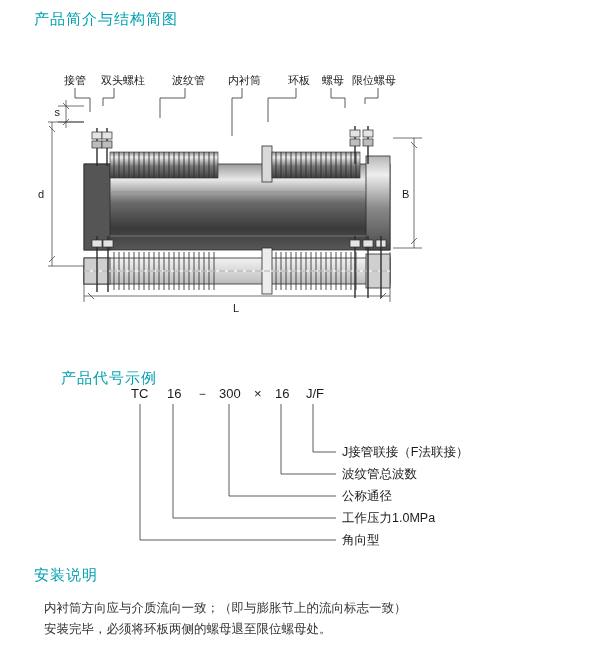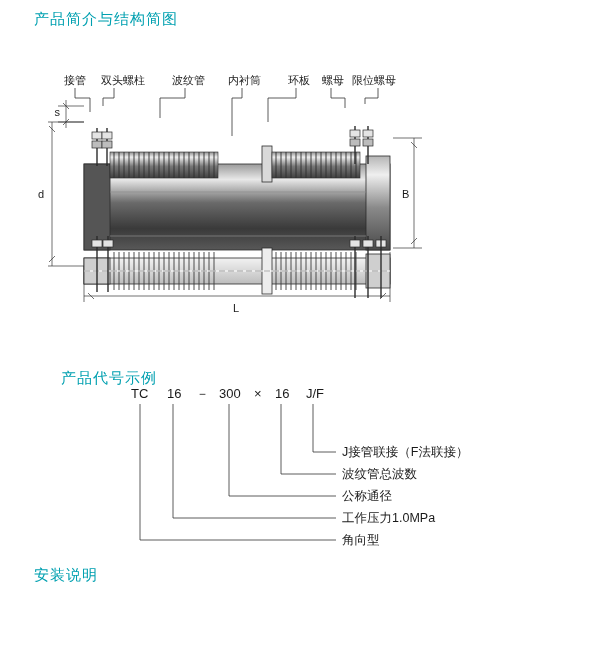--- a/index.html
+++ b/index.html
@@ -309,13 +309,15 @@
     <text x="342" y="78">J接管联接（F法联接）</text>
     <text x="342" y="100">波纹管总波数</text>
     <text x="342" y="122">公称通径</text>
     <text x="342" y="144">工作压力1.0MPa</text>
     <text x="342" y="166">角向型</text>
   </g>
 </svg>
 </div>
 
 <div class="note">
+  <div>内衬筒方向应与介质流向一致；（即与膨胀节上的流向标志一致）</div>
+  <div>安装完毕，必须将环板两侧的螺母退至限位螺母处。</div>
 </div>
 
 </body></html>

